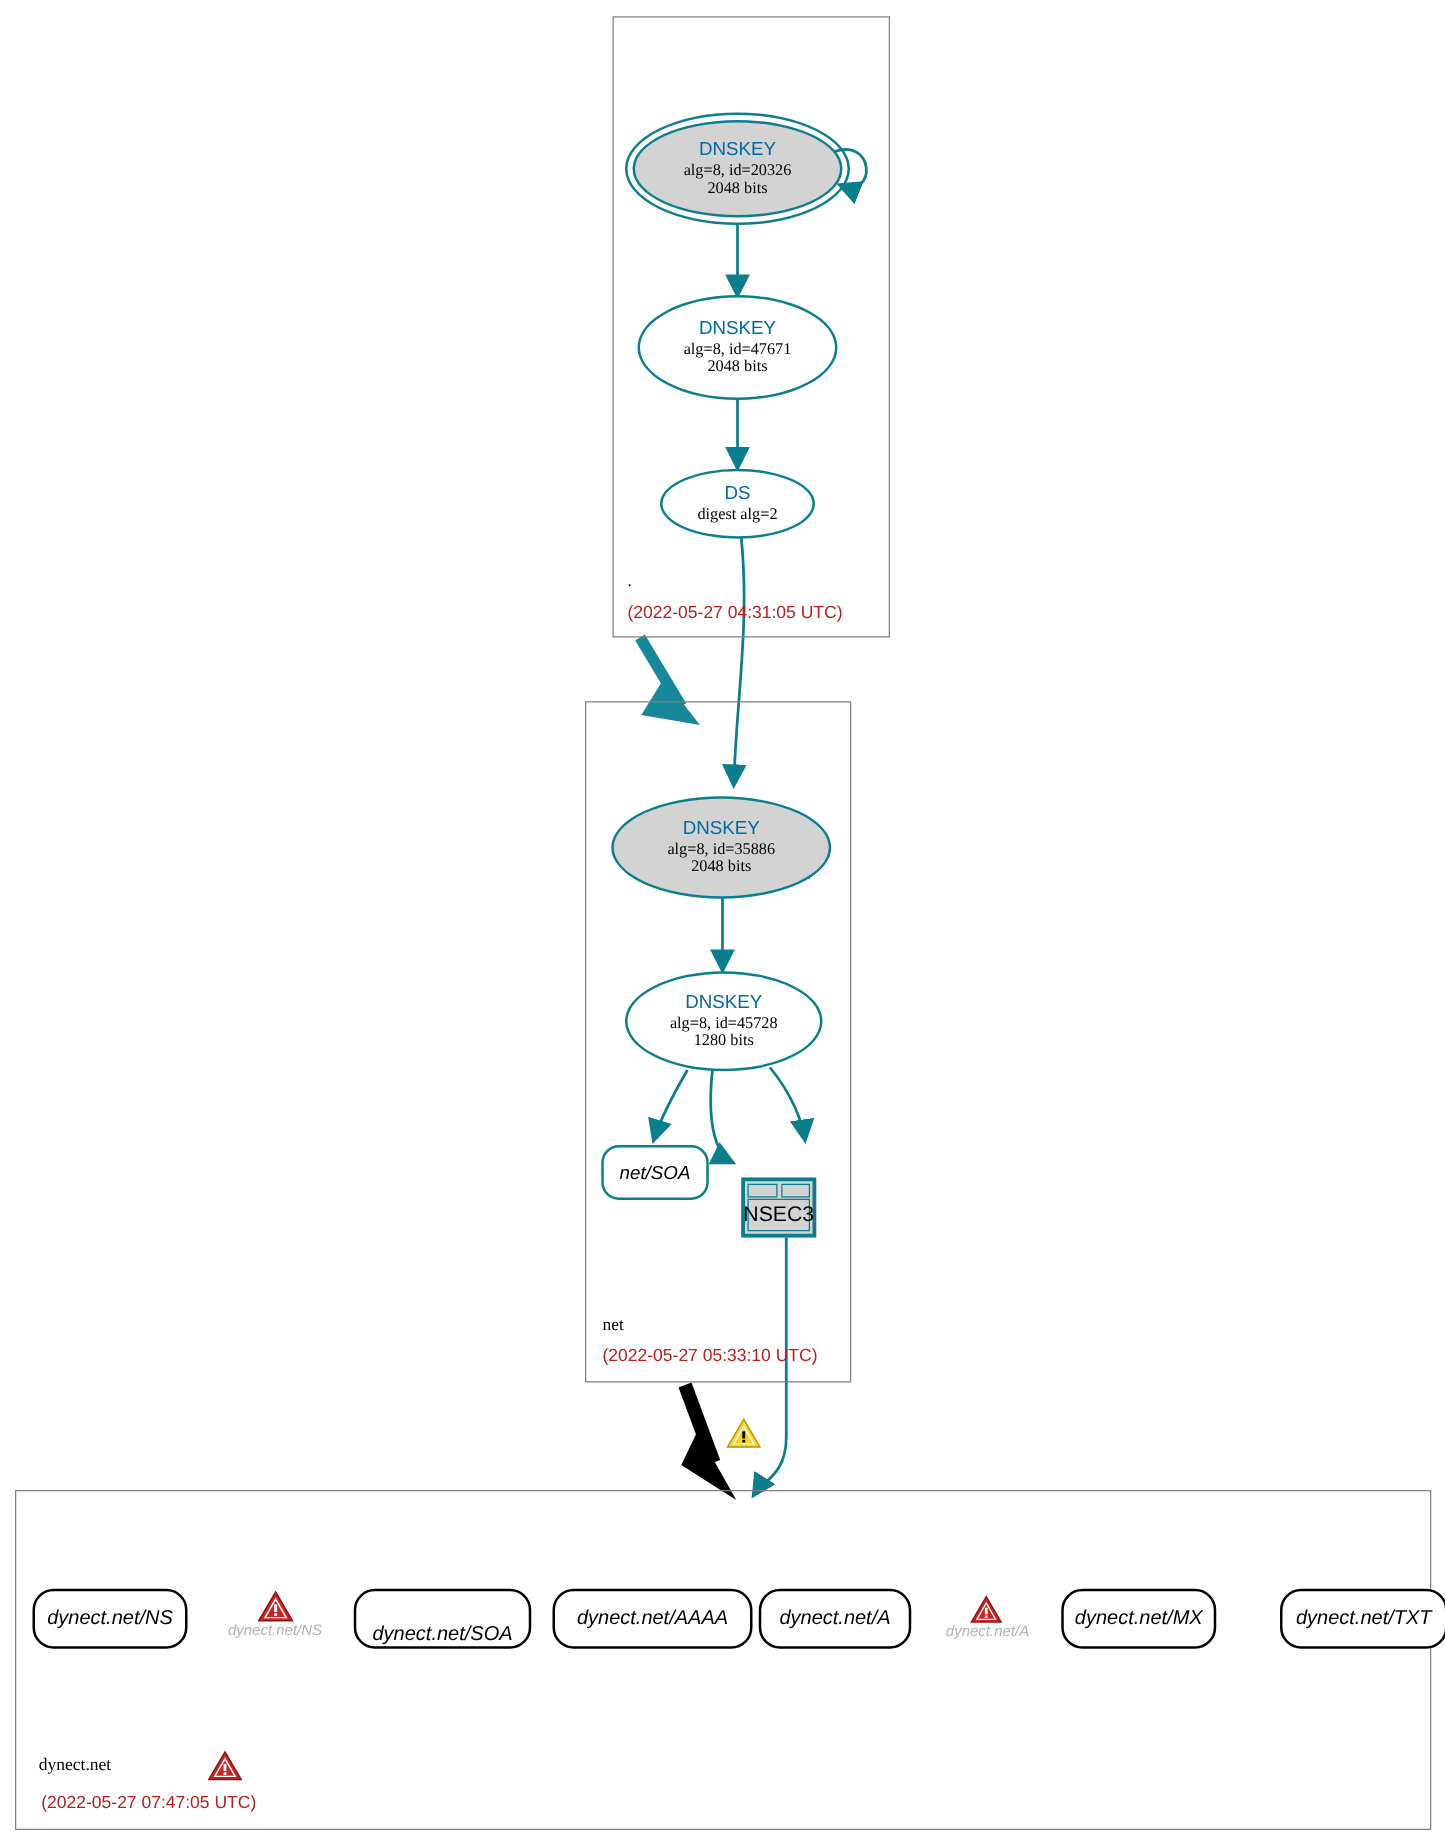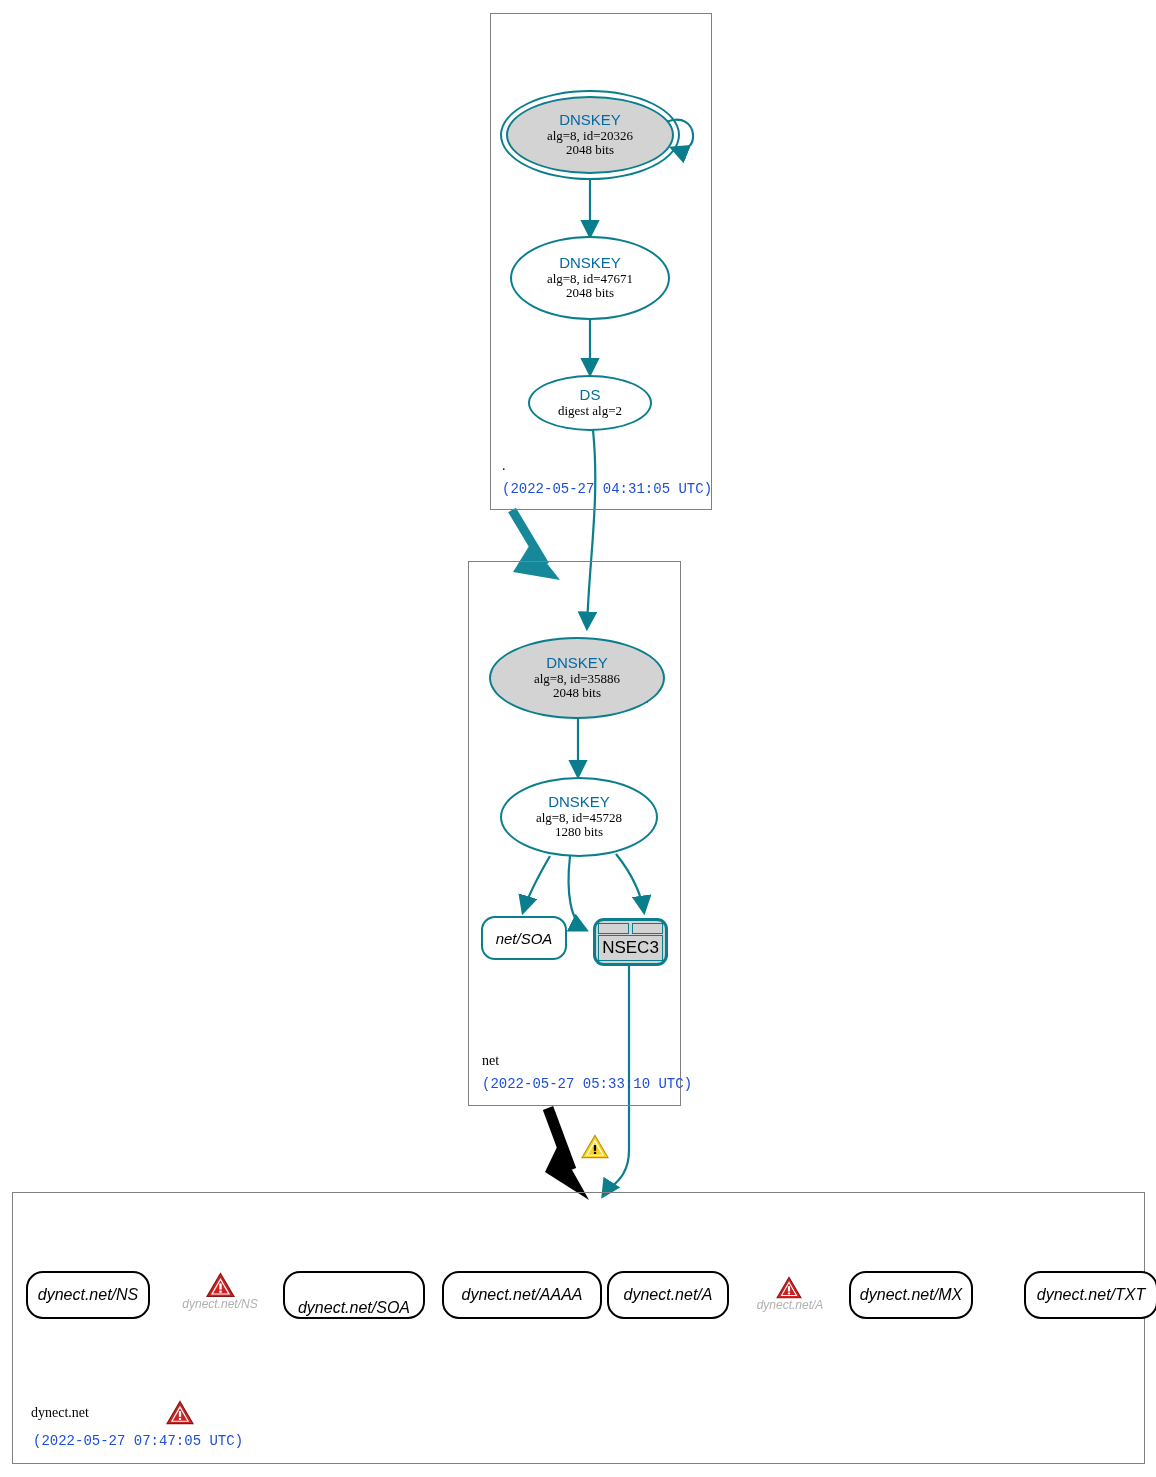--- a/index.html
+++ b/index.html
@@ -29,23 +29,23 @@
   }
   .zone-label {
     position: absolute;
     font-family: "Liberation Serif", serif;
     font-size: 14px;
     color: #000000;
     white-space: nowrap;
   }
   .zone-time {
     position: absolute;
-    font-family: Liberation Mono, monospace;
+    font-family: Liberation Sans, sans-serif;
     font-size: 14px;
-    color: #1d4ed8;
+    color: #b91c1c;
     white-space: nowrap;
   }
   
   .node-ellipse {
     position: absolute;
     box-sizing: border-box;
     border: 2px solid #0a7e8c;
     border-radius: 50%;
     display: flex;
     flex-direction: column;
@@ -245,21 +245,21 @@
 <div class="node-ellipse" style="left:500px; top:777px; width:158px; height:80px;">
   <span class="t1">DNSKEY</span>
   <span class="t2">alg=8, id=45728</span>
   <span class="t3">1280 bits</span>
 </div>
 
 <div class="node-rrect" style="left:481px; top:916px; width:86px; height:44px;">
   <span>net/SOA</span>
 </div>
 
-<div class="node-table" style="left:593px; top:918px; width:75px; height:48px;border-radius:11px;">
+<div class="node-table" style="left:593px; top:942px; width:60px; height:48px;">
   <div class="hdr">
     <div class="cell"></div>
     <div class="cell"></div>
   </div>
   <div class="body">NSEC3</div>
 </div>
 
 <div class="node-rrect black" style="left:26px; top:1271px; width:124px; height:48px;">
   <span>dynect.net/NS</span>
 </div>

